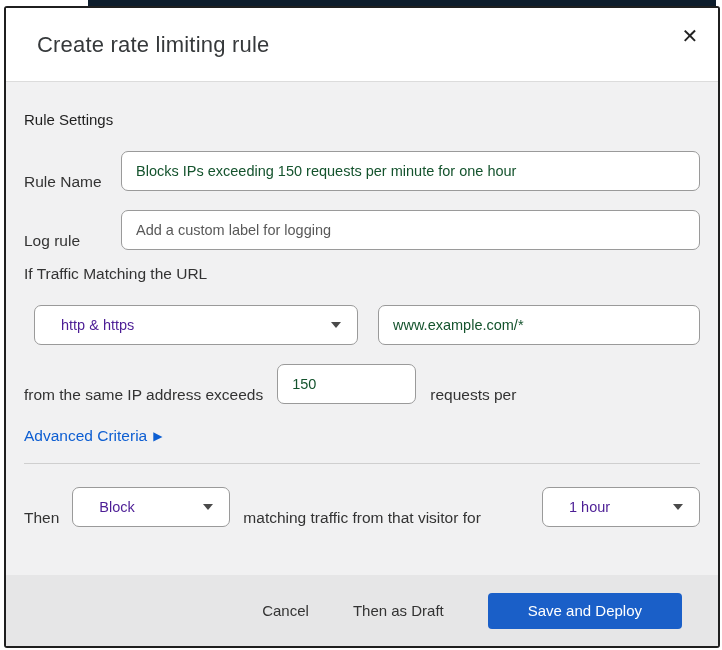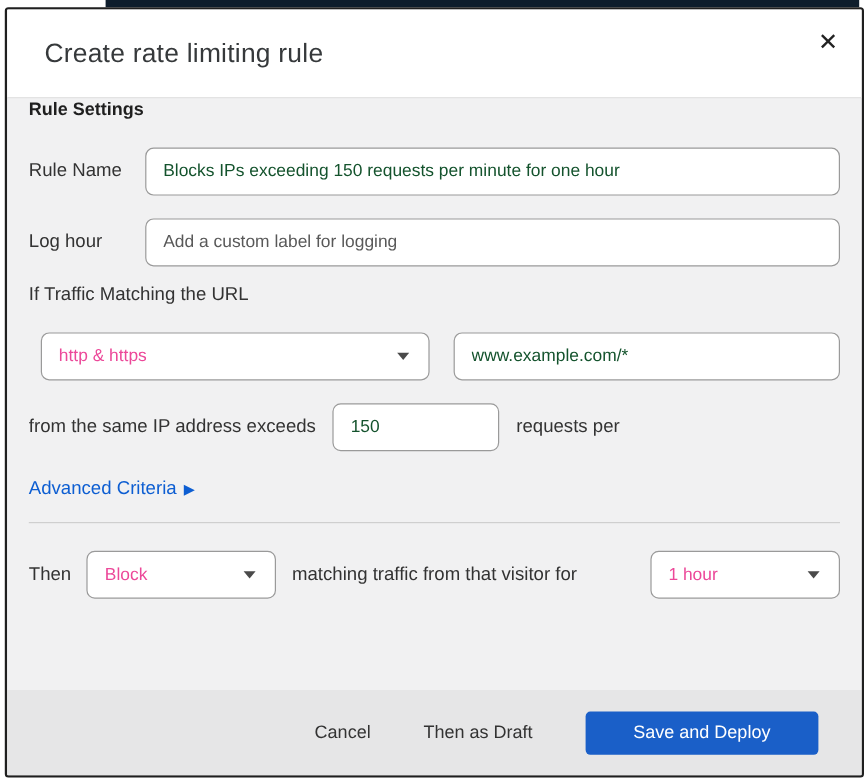--- a/index.html
+++ b/index.html
@@ -53,28 +53,29 @@
     text-align: center;
   }
   .modal-body {
     flex: 1 1 auto;
     background: #f1f1f2;
     padding: 0 18px;
     overflow: hidden;
     color: #333;
   }
   .section-heading {
+    margin-top: 28px;
     font-size: 15px;
-    font-weight: bold;
+    font-weight: normal;
     color: #1f1f1f;
     line-height: 20px;
   }
   .field-row {
     display: flex;
-    align-items: center;
+    align-items: flex-end;
   }
   .row-rule-name { margin-top: 21px; }
   .row-log-label { margin-top: 19px; }
   .field-label {
     flex: 0 0 97px;
     font-size: 15.5px;
     color: #333;
   }
   .text-input {
     flex: 1 1 auto;
@@ -102,23 +103,23 @@
     gap: 20px;
   }
   .select-box {
     height: 40px;
     border: 1px solid #9a9a9a;
     border-radius: 7px;
     background: #ffffff;
     display: flex;
     align-items: center;
     justify-content: space-between;
-    padding: 0 16px 0 14px;
+    padding: 0 16px 0 26px;
     font-size: 14.5px;
-    color: #ec4899;
+    color: #4c1d95;
     cursor: pointer;
     flex: 0 0 auto;
   }
   .caret {
     width: 0; height: 0;
     border-left: 5px solid transparent;
     border-right: 5px solid transparent;
     border-top: 6px solid #4a4a4a;
     margin-left: 10px;
   }
@@ -197,21 +198,21 @@
   <div class="modal-body">
 
     <div class="section-heading">Rule Settings</div>
 
     <div class="field-row row-rule-name">
       <span class="field-label">Rule Name</span>
       <input type="text" class="text-input" value="Blocks IPs exceeding 150 requests per minute for one hour" style="">
     </div>
 
     <div class="field-row row-log-label">
-      <span class="field-label">Log hour</span>
+      <span class="field-label">Log rule</span>
       <input type="text" class="text-input" placeholder="Add a custom label for logging" style="">
     </div>
 
     <div class="intro-text">If Traffic Matching the URL</div>
 
     <div class="field-row row-url">
       <div class="select-box scheme-select">
         <span>http &amp; https</span>
         <span class="caret"></span>
       </div>

